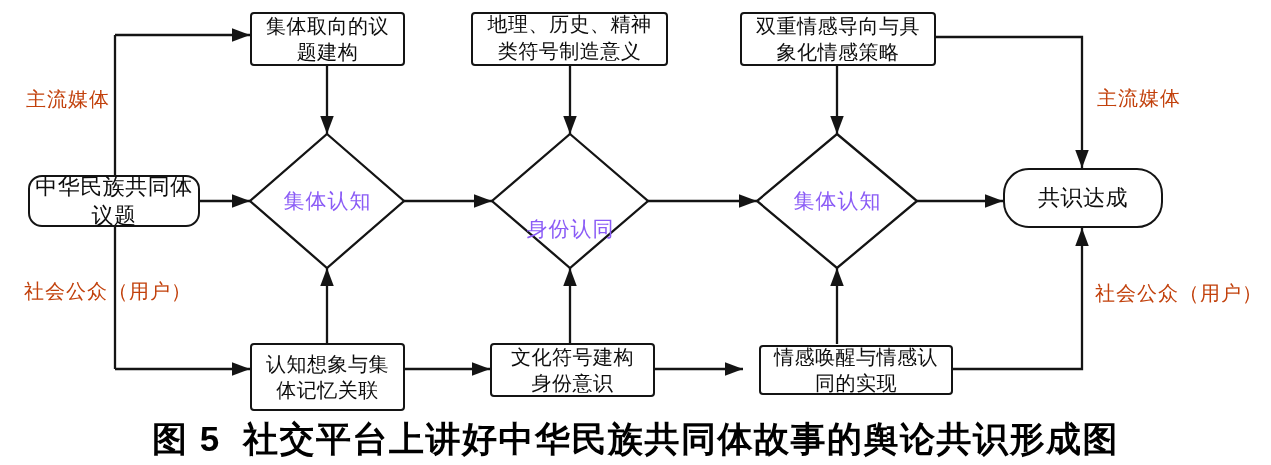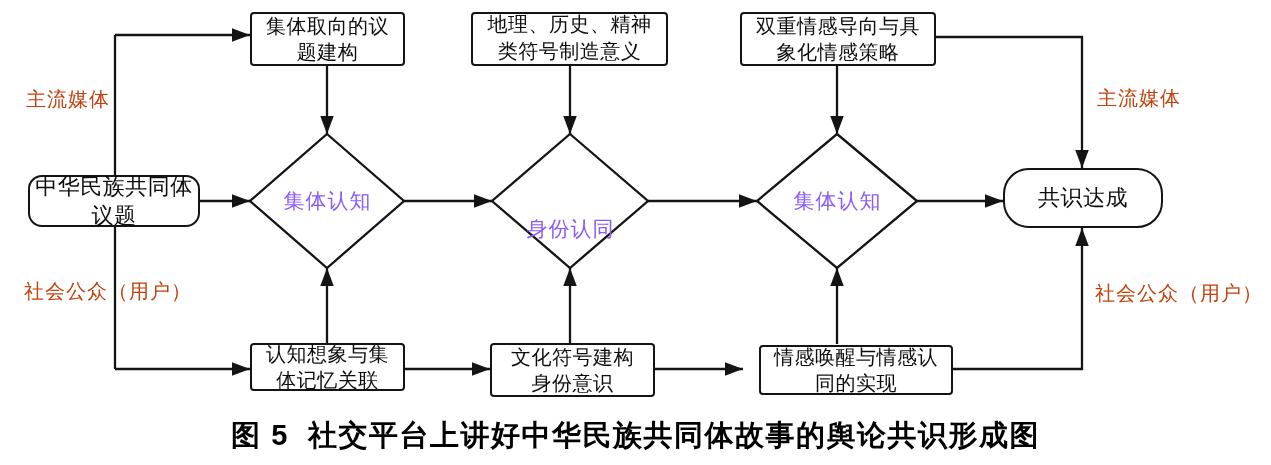--- a/index.html
+++ b/index.html
@@ -47,21 +47,21 @@
     font-size: 20px;
     letter-spacing: 1px;
     white-space: nowrap;
   }
   .caption {
     position: absolute;
     left: 0;
     right: 0;
     top: 416px;
     text-align: center;
-    font-size: 29px;
+    font-size: 35px;
     font-weight: bold;
     color: #000000;
     letter-spacing: 1.5px;
     white-space: pre;
   }
 </style>
 </head>
 <body>
 
 <div id="stage">
@@ -116,21 +116,21 @@
   </div>
 
   <div class="node" style="left:471px; top:12px; width:197px; height:54px; padding:0 8px;align-items:flex-end;">
     <span>地理、历史、精神类符号制造意义</span>
   </div>
 
   <div class="node" style="left:740px; top:12px; width:196px; height:54px; padding:0 8px;align-items:center;">
     <span>双重情感导向与具象化情感策略</span>
   </div>
 
-  <div class="node" style="left:250px; top:343px; width:155px; height:48px; padding:0 9px;">
+  <div class="node" style="left:250px; top:343px; width:155px; height:68px; padding:0 9px;">
     <span>认知想象与集体记忆关联</span>
   </div>
 
   <div class="node" style="left:490px; top:343px; width:165px; height:54px; padding:0 14px;">
     <span>文化符号建构身份意识</span>
   </div>
 
   <div class="node" style="left:743px; top:345px; width:194px; height:50px; padding:0 8px;margin-left:16px;">
     <span>情感唤醒与情感认同的实现</span>
   </div>

